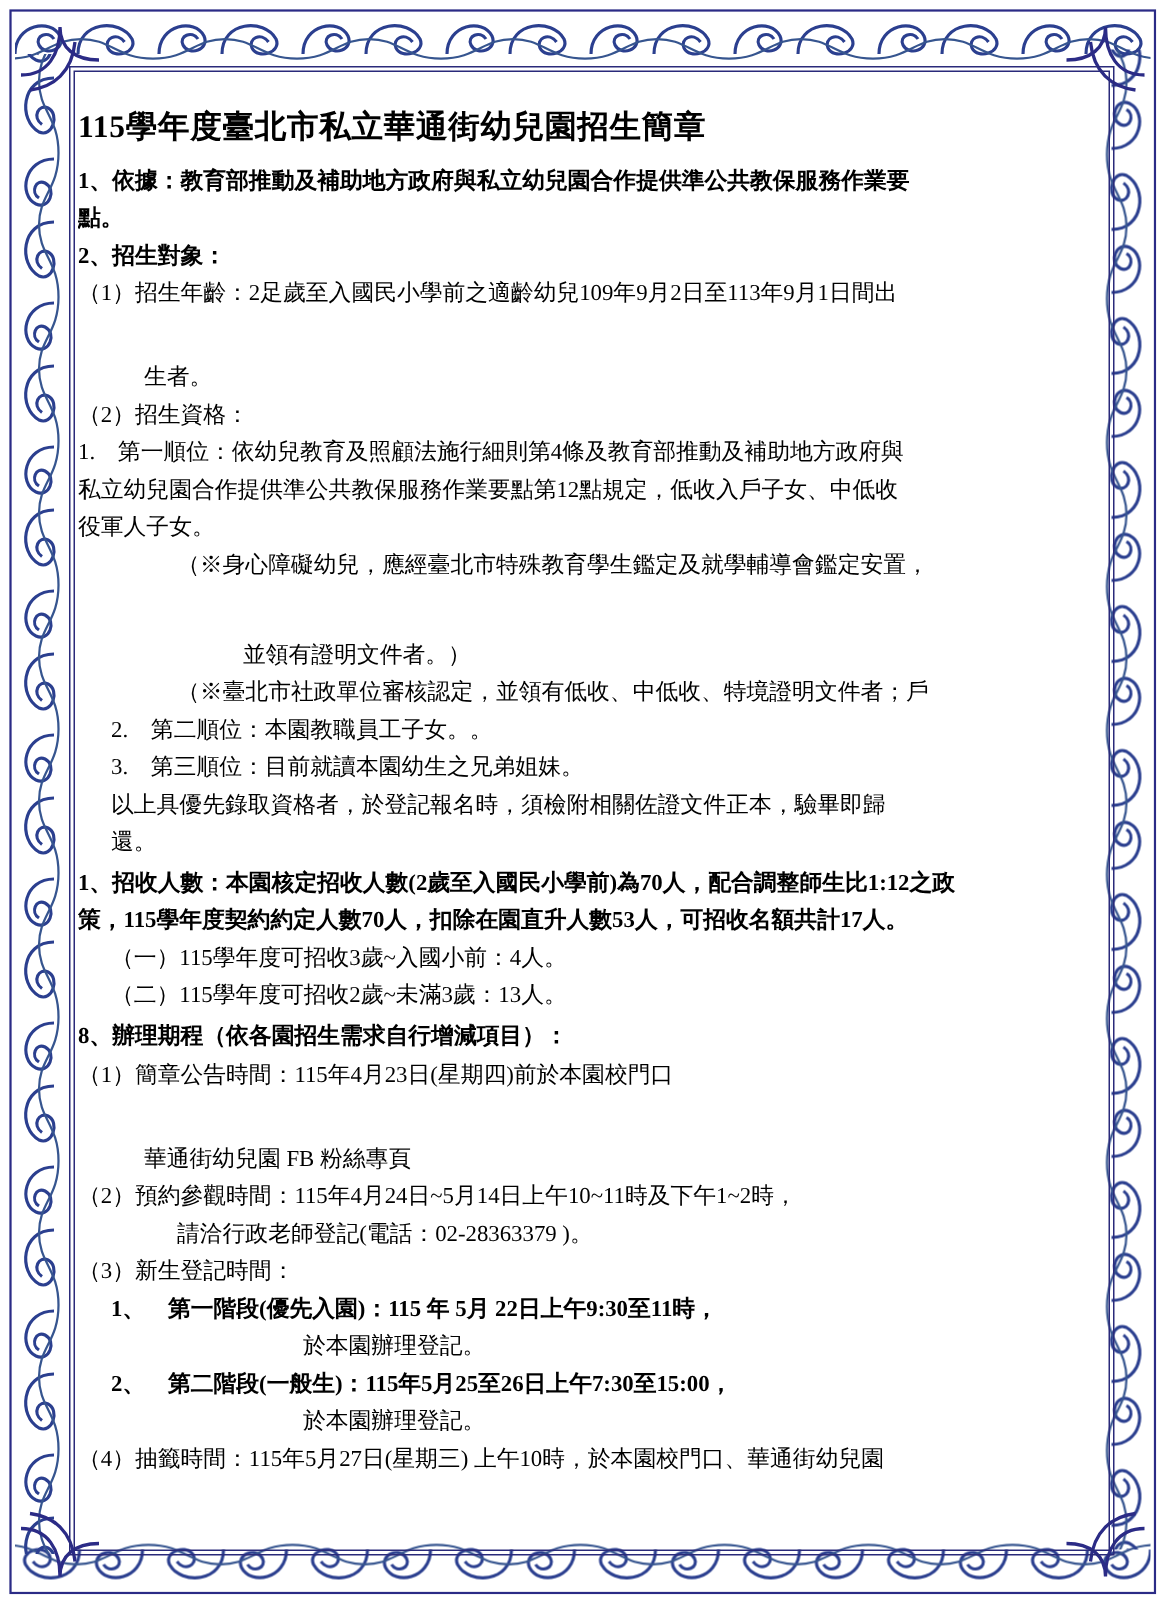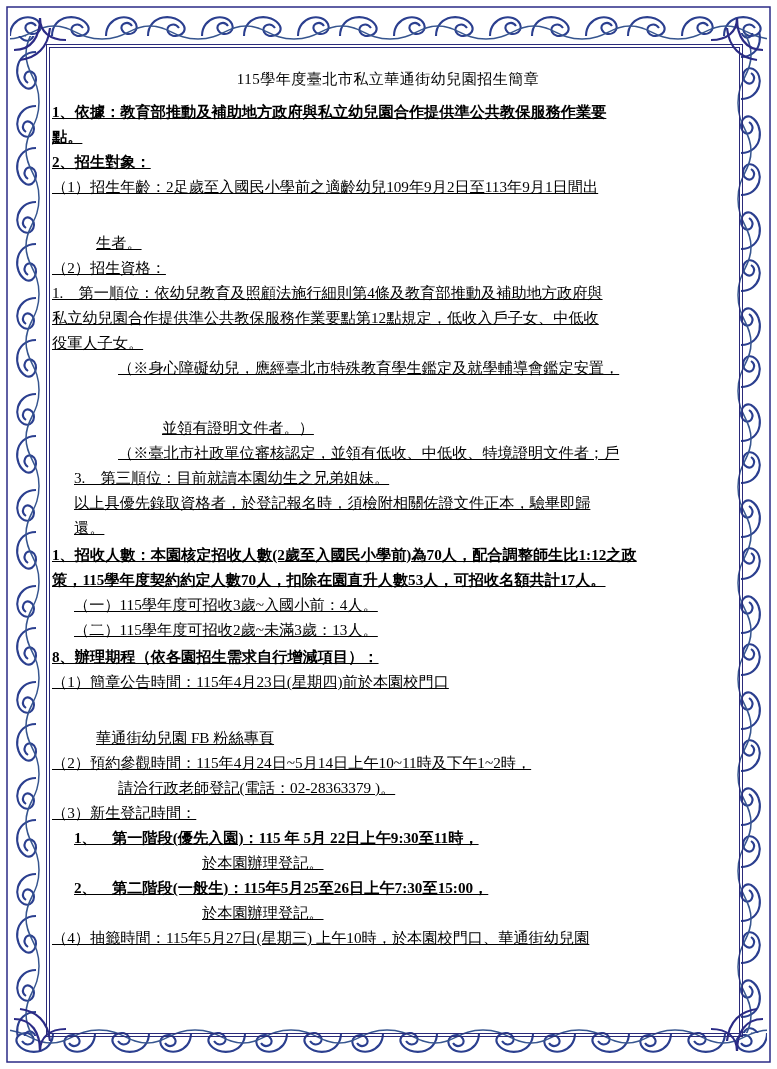--- a/index.html
+++ b/index.html
@@ -55,31 +55,29 @@
     left: 52px;
     top: 54px;
     width: 672px;
     height: 960px;
     overflow: hidden;
     color: #000000;
     font-size: 15.2px;
     line-height: 1.58;
   }
   .doc-title {
-    text-align: center;
-    font-size: 15px;
-    font-weight: normal;
+    font-size: 21px;
+    font-weight: bold;
     letter-spacing: 0.5px;
     margin: 14px 0 8px 0;
     color: #000;
   }
   p {
     margin: 0 0 1px 0;
     text-align: justify;
-    text-decoration: underline;
   }
   .b { font-weight: bold; }
   .lv0 { text-indent: 0; }
   .lv1 { padding-left: 22px; text-indent: 0; }
   .lv1h { padding-left: 22px; text-indent: -22px; }
   .lv2 { padding-left: 44px; text-indent: 0; margin-top: 32px; }
   .lv2h { padding-left: 44px; text-indent: -22px; }
   .lv3 { padding-left: 66px; text-indent: 0; }
   .lv3h { padding-left: 88px; text-indent: -22px; }
   .lv4 { padding-left: 110px; text-indent: 0; margin-top: 36px; }
@@ -151,20 +149,21 @@
     <p class="lv1h">（2）招生資格：</p>
 
     <p class="lv0">1.　第一順位：依幼兒教育及照顧法施行細則第4條及教育部推動及補助地方政府與</p>
     <p class="lv0">私立幼兒園合作提供準公共教保服務作業要點第12點規定，低收入戶子女、中低收</p>
     <p class="lv0">役軍人子女。</p>
 
     <p class="lv3h">（※身心障礙幼兒，應經臺北市特殊教育學生鑑定及就學輔導會鑑定安置，</p>
     <p class="lv4">並領有證明文件者。）</p>
     <p class="lv3h">（※臺北市社政單位審核認定，並領有低收、中低收、特境證明文件者；戶</p>
 
+    <p class="lv1">2.　第二順位：本園教職員工子女。。</p>
     <p class="lv1">3.　第三順位：目前就讀本園幼生之兄弟姐妹。</p>
     <p class="lv1">以上具優先錄取資格者，於登記報名時，須檢附相關佐證文件正本，驗畢即歸</p>
     <p class="lv1">還。</p>
 
     <p class="lv0 b sp-top">1、招收人數：本園核定招收人數(2歲至入國民小學前)為70人，配合調整師生比1:12之政</p>
     <p class="lv0 b">策，115學年度契約約定人數70人，扣除在園直升人數53人，可招收名額共計17人。</p>
     <p class="lv1">（一）115學年度可招收3歲~入國小前：4人。</p>
     <p class="lv1">（二）115學年度可招收2歲~未滿3歲：13人。</p>
 
     <p class="lv0 b sp-top">8、辦理期程（依各園招生需求自行增減項目）：</p>

